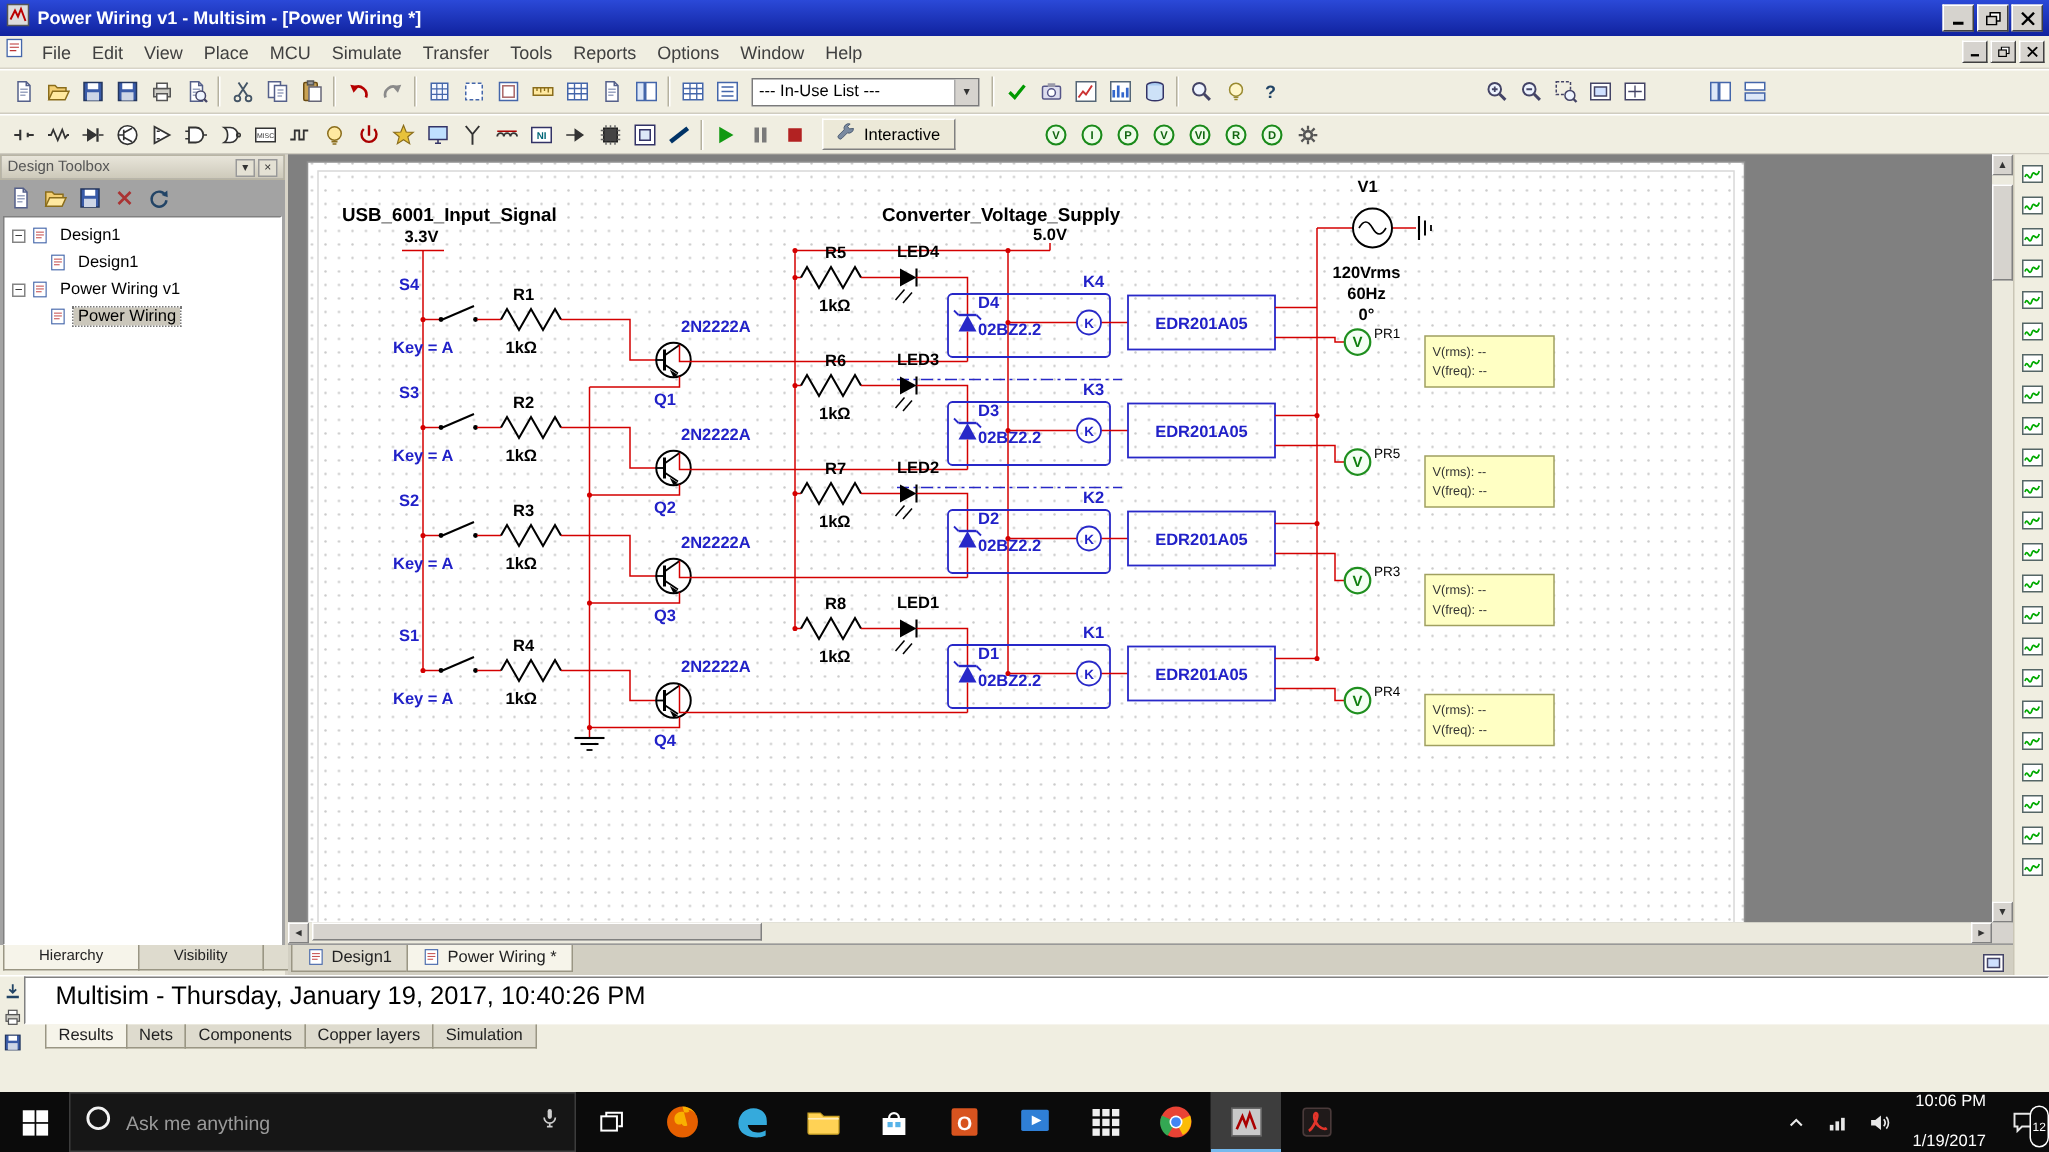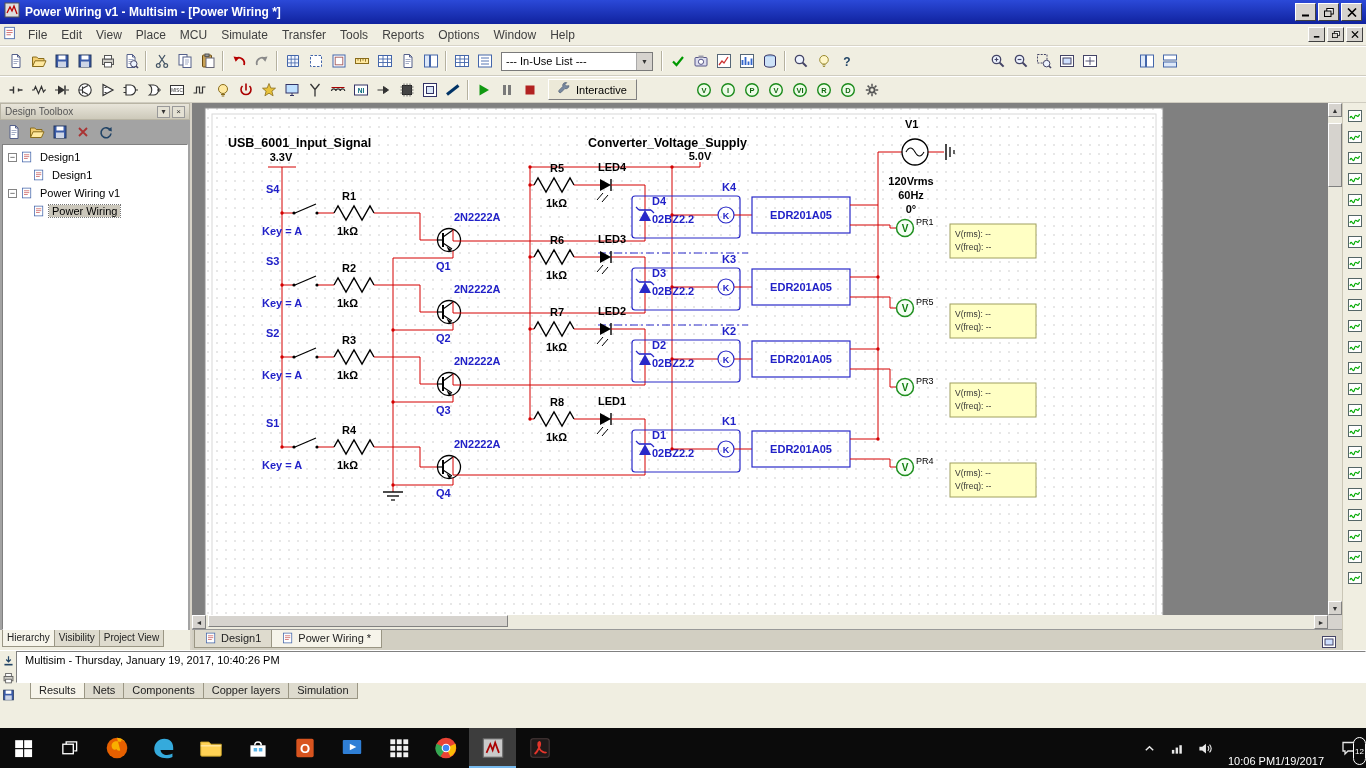--- a/index.html
+++ b/index.html
@@ -38,21 +38,21 @@
 .tb-head{height:17px;background:linear-gradient(180deg,#e8e5da,#cdc9ba);display:flex;align-items:center;padding:0 4px;font-size:10px;color:#555;border:1px solid #b8b4a4}
 .tb-head-btns{margin-left:auto;display:flex;gap:2px}
 .phbtn{width:13px;height:12px;background:#e4e1d4;border:1px solid #999;display:flex;align-items:center;justify-content:center;font-size:8px;color:#333}
 .tb-tools{height:24px;display:flex;align-items:center;padding:0 2px}
 .tb-tree{flex:1;background:#fff;margin:0 2px;border:1px solid;border-color:#808080 #fff #fff #808080;overflow:hidden;padding-top:3px}
 .trow{display:flex;align-items:center;height:18px;font-size:11px;gap:4px;padding-left:5px}
 .trow .lbl{padding:0 3px}
 .trow .sel{background:#cbc7bb;outline:1px dotted #777}
 .expander{width:9px;height:9px;border:1px solid #848484;background:#fff;font-size:9px;line-height:7px;text-align:center;color:#333}
 .tb-tabs{height:20px;display:flex;align-items:flex-start;padding-left:2px;background:#f0eee1}
-.btab{font-size:10px;padding:2px 4px 3px;background:#dedbce;border:1px solid #9a9684;border-top:none;margin-right:-1px;color:#222;display:flex;align-items:center;gap:4px;white-space:nowrap}
+.btab{font-size:10px;padding:2px 23px 3px;background:#dedbce;border:1px solid #9a9684;border-top:none;margin-right:-1px;color:#222;display:flex;align-items:center;gap:4px;white-space:nowrap}
 .btab.on{background:#f6f4ea}
 
 
 .workspace{position:absolute;left:192px;top:0;right:24px;bottom:0;background:#808080}
 #schem{position:absolute;left:0;top:0;background:#808080}
 #schem text{font-family:"Liberation Sans",sans-serif}
 #schem .lb{font-size:11px;font-weight:bold;fill:#000}
 #schem .lu{font-size:11px;font-weight:bold;fill:#2121c8}
 #schem .lu9{font-size:9px;font-weight:bold;fill:#2121c8}
 #schem .tt{font-size:12.5px;font-weight:bold;fill:#000}
@@ -73,21 +73,21 @@
 
 
 .instruments{position:absolute;right:0;top:0;width:24px;height:100%;background:#f0eee1;border-left:1px solid #cac6b6;display:flex;flex-direction:column;align-items:center;padding-top:2px;overflow:hidden}
 .instruments .icbtn{width:22px;height:21px;flex:none}
 
 
 .sheetview{position:absolute;top:650px;left:0;width:100%;height:52px;background:#f0eee1;border-top:1px solid #fff}
 .sv-side{position:absolute;left:0;top:0;width:16px;height:100%;display:flex;flex-direction:column;align-items:center;padding-top:2px;gap:2px}
 .sv-side .icbtn{width:15px;height:15px}
 .sv-body{position:absolute;left:16px;right:0;top:0;height:100%;display:flex;flex-direction:column}
-.sv-content{flex:1;background:#fff;border:1px solid;border-color:#808080 #fff #fff #808080;font-size:11px;padding:2px 8px;color:#000;overflow:hidden}
+.sv-content{flex:1;background:#fff;border:1px solid;border-color:#808080 #fff #fff #808080;font-size:17px;padding:2px 20px;color:#000;overflow:hidden}
 .sv-tabs{height:19px;display:flex;padding-left:14px;background:#f0eee1;align-items:flex-start}
 .sv-tabs .btab{font-size:11px;padding:1px 8px 2px}
 
 
 .statusbar{position:absolute;top:702px;left:0;width:100%;height:26px;background:#f0eee1;border-top:1px solid #fff;display:flex;align-items:center;padding:2px 2px;gap:2px;font-size:11px}
 .sp{height:19px;border:1px solid;border-color:#9a9684 #fff #fff #9a9684;padding:2px 6px;white-space:nowrap}
 .grow{flex:1}
 .w230{width:230px;text-align:center}
 .w355{width:355px;text-align:center}
 .grip{width:72px;background:repeating-linear-gradient(135deg,#f0eee1 0 3px,#b9b5a5 3px 4px)}
@@ -96,21 +96,21 @@
 .taskbar{position:absolute;top:728px;left:0;width:100%;height:40px;background:#0b0b0b;display:flex;align-items:center;color:#fff}
 .tb-start{width:46px;height:40px;display:flex;align-items:center;justify-content:center}
 .tb-search{width:338px;height:40px;background:#161616;border:1px solid #3c3c3c;display:flex;align-items:center;padding:0 9px;gap:9px}
 .tb-search input{flex:1;background:transparent;border:none;outline:none;color:#bbb;font-size:13px;font-family:inherit}
 .tb-search input::placeholder{color:#9a9a9a}
 .tbapp{width:47px;height:40px;display:flex;align-items:center;justify-content:center;position:relative;flex:none}
 .tbapp.on{background:#3d3d3d;box-shadow:inset 0 -2px 0 #76b9ed}
 #taskapps{display:flex}
 .tb-tray{margin-left:auto;display:flex;align-items:center;height:40px}
 .tricon{width:28px;height:40px;display:flex;align-items:center;justify-content:center;position:relative}
-.tb-clock{display:flex;flex-direction:row;align-items:flex-end;justify-content:flex-start;font-size:11px;line-height:13px;padding:0 8px;height:40px}
+.tb-clock{display:flex;flex-direction:column;align-items:flex-end;justify-content:space-between;font-size:11px;line-height:13px;padding:0 8px;height:40px}
 .badge{position:absolute;right:0;bottom:3px;min-width:13px;height:28px;border-radius:7px;background:#0b0b0b;border:1px solid #fff;color:#fff;font-size:8px;font-style:normal;display:flex;align-items:center;justify-content:center;padding:0 1px}
 </style>
 </head>
 <body>
 
 <div id="root">
 
   <div class="titlebar">
     <span><svg width="16" height="16" viewBox="0 0 16 16">
           <rect x="1" y="1" width="14" height="14" fill="#ddd" stroke="#555"></rect>
@@ -1219,20 +1219,30 @@
     <span class="tb-start">
         <svg width="21" height="21" viewBox="0 0 24 24">
           <g fill="#fff">
             <rect x="2.5" y="2.5" width="9" height="9"></rect>
             <rect x="12.8" y="2.5" width="9" height="9"></rect>
             <rect x="2.5" y="12.8" width="9" height="9"></rect>
             <rect x="12.8" y="12.8" width="9" height="9"></rect>
           </g>
         </svg>
       </span>
+    <span class="tb-search">
+      <span><svg width="19" height="19" viewBox="0 0 20 20">
+            <circle cx="10" cy="10" r="7.3" fill="none" stroke="#f2f2f2" stroke-width="2"></circle>
+          </svg></span>
+      <input readonly="" placeholder="Ask me anything" style="">
+      <span><svg width="15" height="15" viewBox="0 0 16 16">
+            <rect x="6.5" y="1.5" width="3" height="7" rx="1.5" fill="#cfcfcf"></rect>
+            <path d="M4 7.5a4 4 0 0 0 8 0M8 11.5V14M6 14h4" stroke="#cfcfcf" fill="none" stroke-width="1.2"></path>
+          </svg></span>
+    </span>
     <span class="tbapp">
         <svg width="19" height="19" viewBox="0 0 20 20">
           <rect x="3" y="5.5" width="11" height="10" fill="none" stroke="#fff" stroke-width="1.4"></rect>
           <path d="M6.5 5.5V3h11v9.5H15" fill="none" stroke="#fff" stroke-width="1.4"></path>
         </svg>
       </span>
     <span id="taskapps">
         <span class="tbapp">
           <svg width="26" height="26" viewBox="0 0 24 24">
             <circle cx="12" cy="12" r="9.5" fill="#e66000"></circle>

